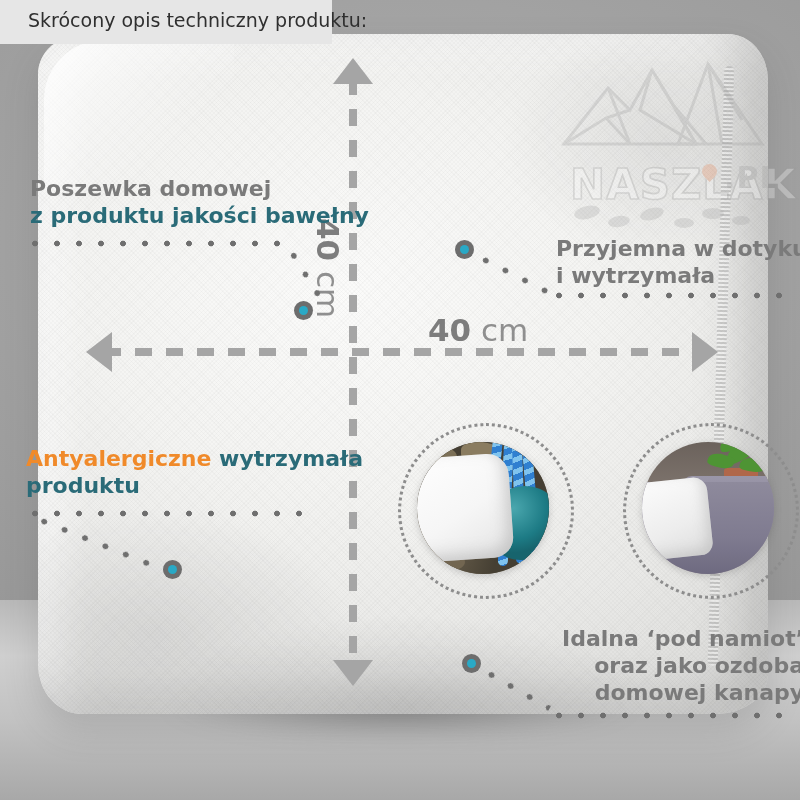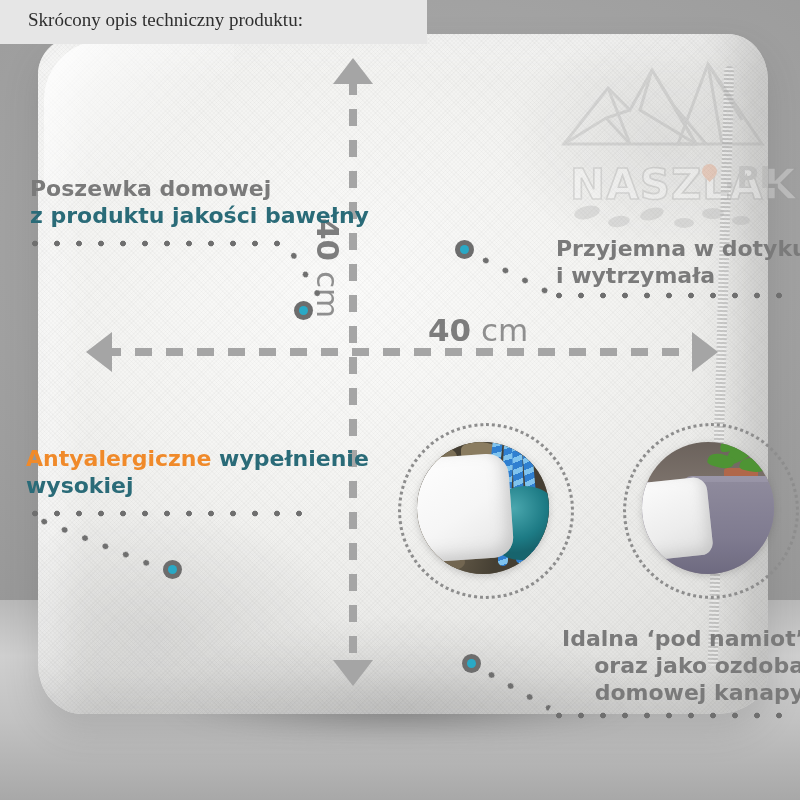--- a/index.html
+++ b/index.html
@@ -88,23 +88,22 @@
   .wm-pl{
     position:absolute;left:168px;top:112px;
     font-weight:700;font-size:30px;color:#9d9d9d;letter-spacing:1px;
   }
   .wm-dots span{
     position:absolute;background:#a6a6a6;border-radius:50%;
   }
 
   
   .header{
-    position:absolute;left:0;top:0;width:427px;height:44px;
+    position:absolute;left:0;top:0;width:332px;height:44px;
     background:#e6e6e6;
-    font-family:Liberation Serif, serif;
   }
   .header-title{
     position:absolute;left:28px;top:9px;
     font-size:19px;color:#2f2f2f;white-space:nowrap;
   }
 
   
   .dim-v{
     position:absolute;left:349px;top:78px;width:8px;height:586px;
     background:repeating-linear-gradient(180deg,#a5a5a5 0 17px, rgba(0,0,0,0) 17px 31px);
@@ -274,22 +273,22 @@
 
   <div class="callout c2 t-gray">
     <span class="ln">Przyjemna w dotyku</span>
     <span class="ln">i wytrzymała</span>
   </div>
   <div class="node" style="left:455px;top:240px;"></div>
   <div class="dotdiag" style="left:476px;top:252px;width:80px;transform:rotate(27deg);"></div>
   <div class="dotrow" style="left:548px;top:292px;width:238px;"></div>
 
   <div class="callout c3">
-    <span class="ln"><span class="t-orange">Antyalergiczne</span><span class="t-teal"> wypełnienie</span></span>
-    <span class="ln t-teal">wysokiej</span>
+    <span class="ln"><span class="t-orange">Antyalergiczne</span><span class="t-teal"> wytrzymała</span></span>
+    <span class="ln t-teal">produktu</span>
   </div>
   <div class="dotrow" style="left:24px;top:510px;width:294px;"></div>
   <div class="dotdiag" style="left:34px;top:514px;width:148px;transform:rotate(22deg);"></div>
   <div class="node" style="left:163px;top:560px;"></div>
 
   <div class="callout c4 t-gray t-right">
     <span class="ln">Idalna ‘pod namiot’</span>
     <span class="ln">oraz jako ozdoba</span>
     <span class="ln">domowej kanapy</span>
   </div>

